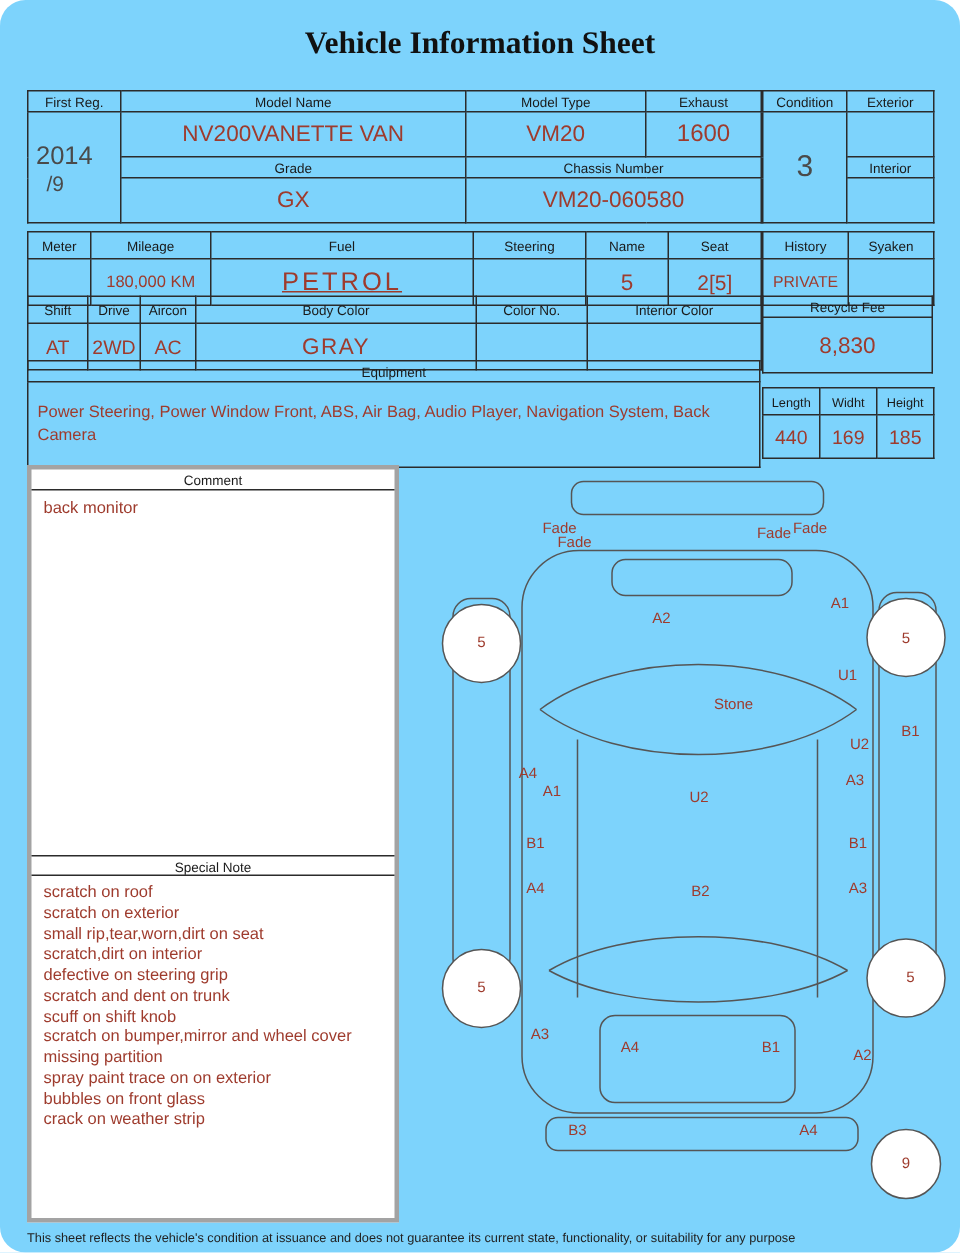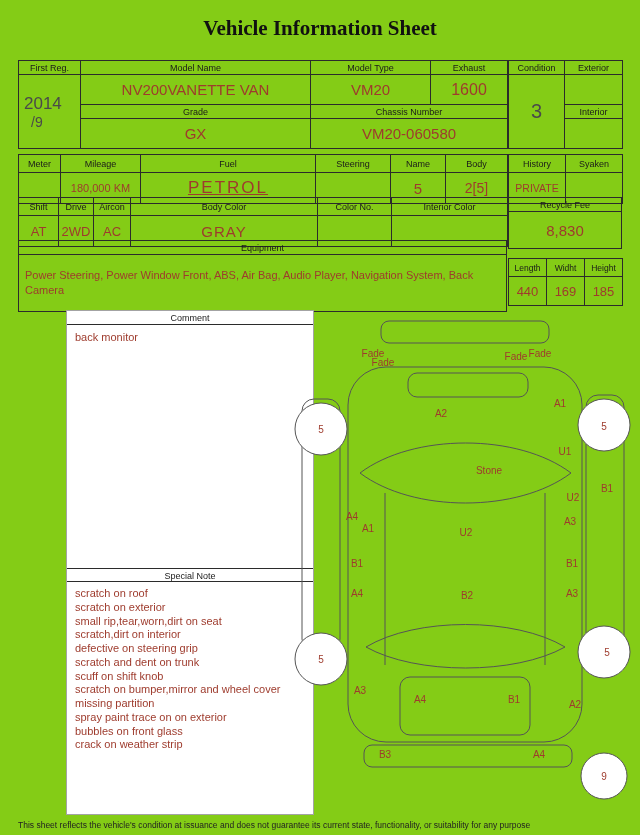--- a/index.html
+++ b/index.html
@@ -1,18 +1,18 @@
 <!DOCTYPE html>
 <html><head>
 <meta charset="utf-8">
 <style>
   * { margin:0; padding:0; box-sizing:border-box; }
   html,body { background:#ffffff; }
   body { width:640px; height:835px; font-family:"Liberation Sans", sans-serif; }
-  .page { position:relative; width:640px; height:835px; background:#84cc16; overflow:hidden; }
+  .page { position:relative; width:640px; height:835px; background:#7dd3fc; overflow:hidden;border-radius:17px; }
 
   .title { position:absolute; top:16px; left:0; width:100%; text-align:center;
            font-family:"Liberation Serif", serif; font-size:21px; font-weight:bold; color:#111; }
 
   table { position:absolute; border-collapse:collapse; table-layout:fixed; }
   td { border:1px solid #2b2b2b; text-align:center; vertical-align:middle; padding:0; overflow:hidden; }
   .lbl { font-size:9px; color:#1a1a1a; }
   .red { color:#9e3b2d; }
   .dark { color:#4a4a4a; }
   .h14 td { height:14px; }
@@ -24,21 +24,21 @@
   .v14 { font-size:14px; }
   .v15 { font-size:15px;margin-left:20px; }
   .v16 { font-size:16px; }
   .v17 { font-size:17px; letter-spacing:2px;text-decoration:underline; }
   .firstreg { text-align:left;margin-top:28px; }
   .firstreg .yr { font-size:17px; padding-left:5px; }
   .firstreg .mo { font-size:14px; padding-left:12px; }
   .cond3 { font-size:20px; }
   .equiptxt { text-align:left; vertical-align:top; padding:13px 6px; font-size:11px; line-height:1.35; height:44px; }
 
-  .left-panel { position:absolute; left:18px; top:310px; width:248px; height:505px; border:1px solid #a3a3a3; background:#fff;margin-left:48px; }
+  .left-panel { position:absolute; left:18px; top:310px; width:248px; height:505px; border:3px solid #a3a3a3; background:#fff; }
   .panel-hdr { height:14px; line-height:14px; text-align:center; font-size:9px; color:#1a1a1a; }
   .comment-hdr { border-bottom:1px solid #2b2b2b; }
   .comment-body { height:243px; padding:6px 8px; font-size:11px; color:#9e3b2d; text-align:left; }
   .note-hdr { border-top:1px solid #2b2b2b; border-bottom:1px solid #2b2b2b; }
   .note-list { padding:5px 26px 4px 8px; font-size:11px; line-height:1.16; color:#9e3b2d; text-align:left; }
   .note-list div { margin-bottom:1px; }
 
   .diagram { position:absolute; left:288px; top:315px; width:365px; height:495px; }
   .diagram svg { position:absolute; left:0; top:0; }
   .marker { position:absolute; transform:translate(-50%,-50%); font-size:10px; color:#9e3b2d; white-space:nowrap; }
@@ -118,21 +118,21 @@
         <col style="width:55px">
         <col style="width:62px">
       </colgroup>
     <tbody>
         <tr class="h13">
       <td class="lbl">Meter</td>
       <td class="lbl">Mileage</td>
       <td class="lbl">Fuel</td>
       <td class="lbl">Steering</td>
       <td class="lbl">Name</td>
-      <td class="lbl">Body</td>
+      <td class="lbl">Seat</td>
     </tr>
     <tr class="h31">
       <td></td>
       <td class="red v11">180,000 KM</td>
       <td class="red v17">PETROL</td>
       <td></td>
       <td class="red v15">5</td>
       <td class="red v14">2[5]</td>
     </tr>
   </tbody>

